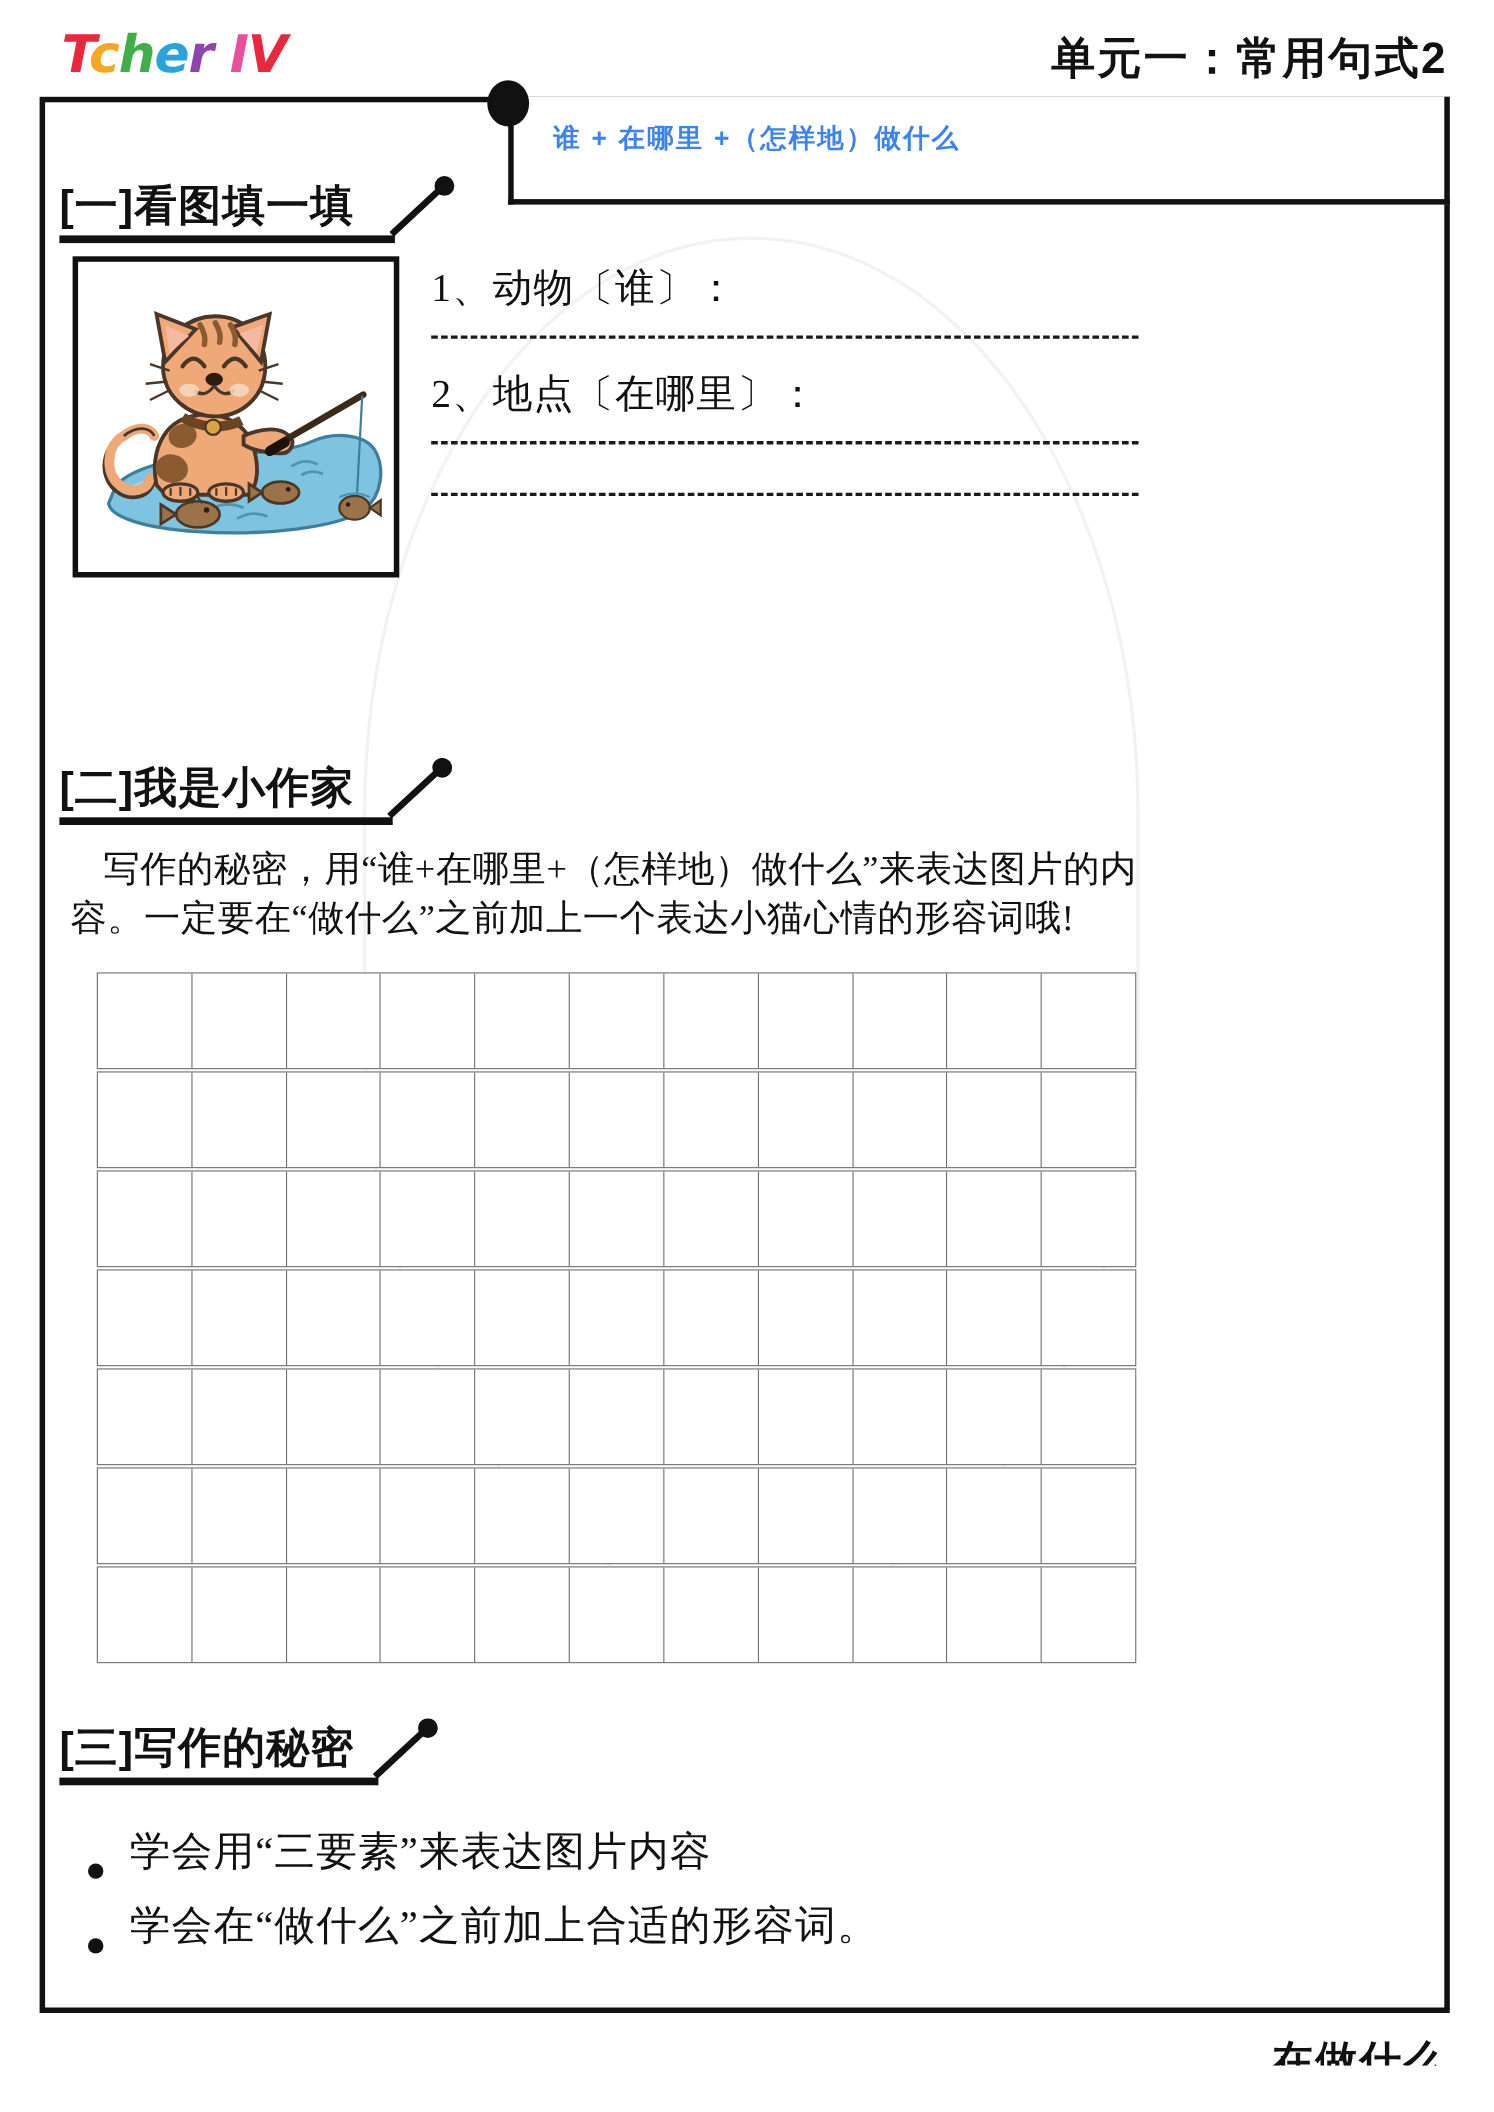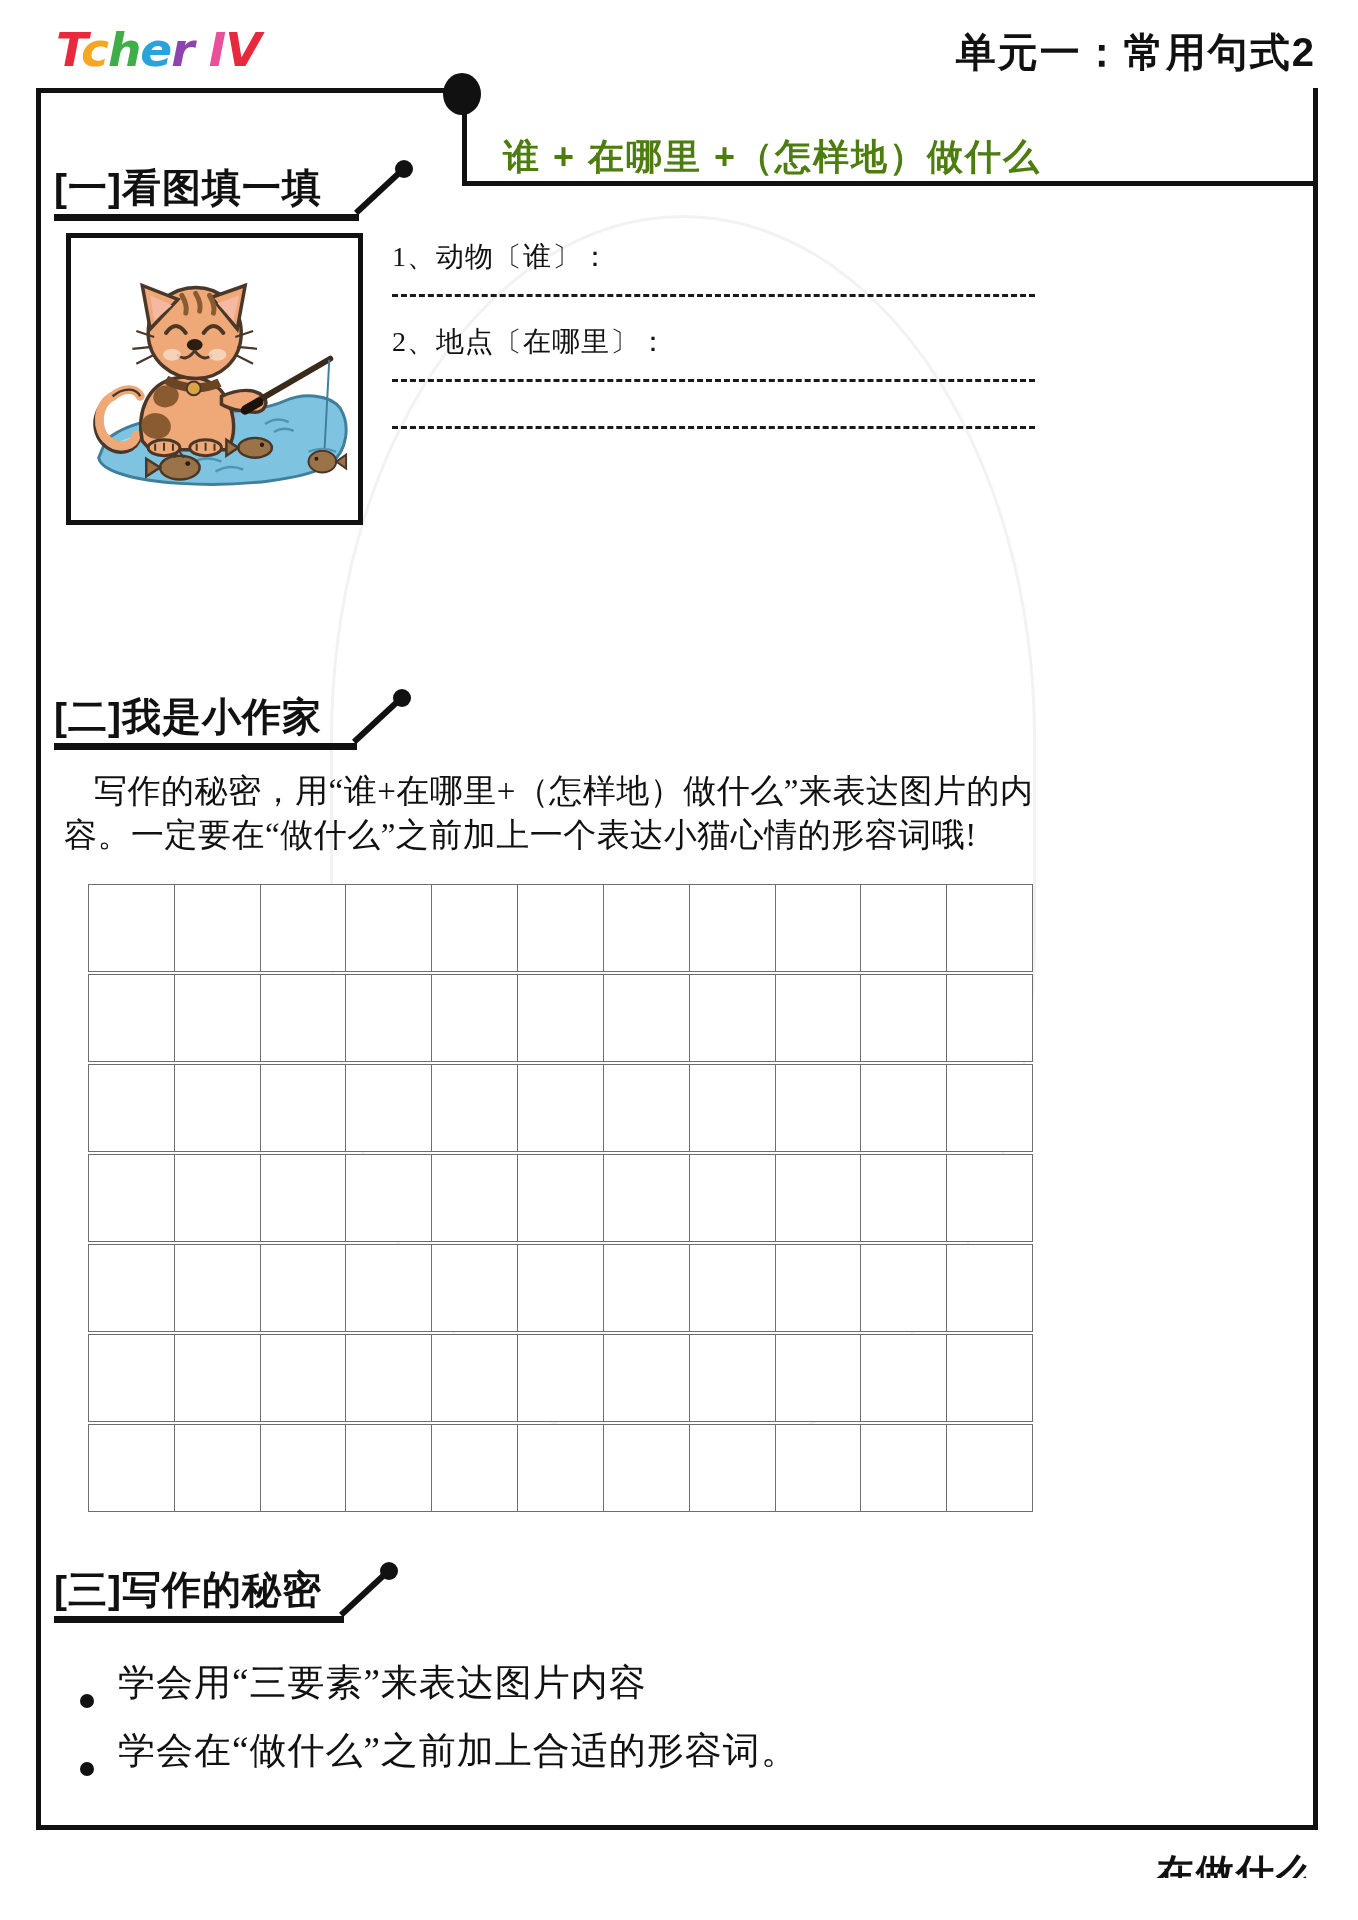--- a/index.html
+++ b/index.html
@@ -85,25 +85,24 @@
     box-sizing: border-box;
     background: #ffffff;
     z-index: 3;
   }
   .formula-text {
     position: absolute;
     left: 36px;
     top: 22px;
     font-family: "Liberation Sans", sans-serif;
     font-weight: bold;
-    font-size: 36px;
+    font-size: 24px;
     letter-spacing: 2px;
-    color: #4d7c0f;
+    color: #3b82f6;
     white-space: nowrap;
-    margin-top: 23px;
   }
   .formula-dot {
     position: absolute;
     left: 443px;
     top: 73px;
     width: 38px;
     height: 42px;
     background: #111;
     border-radius: 50%;
     z-index: 4;
@@ -157,21 +156,21 @@
   
   .fill-list {
     position: absolute;
     left: 392px;
     top: 238px;
     width: 648px;
     z-index: 3;
   }
   .fill-item { position: relative; }
   .fill-label {
-    font-size: 28px;
+    font-size: 36px;
     color: #111;
     white-space: nowrap;
     letter-spacing: 1px;
     font-family: "Liberation Serif", serif;
   }
   .fill-rule {
     margin-top: 18px;
     border-top: 3px dashed #1a1a1a;
     width: 643px;
   }

